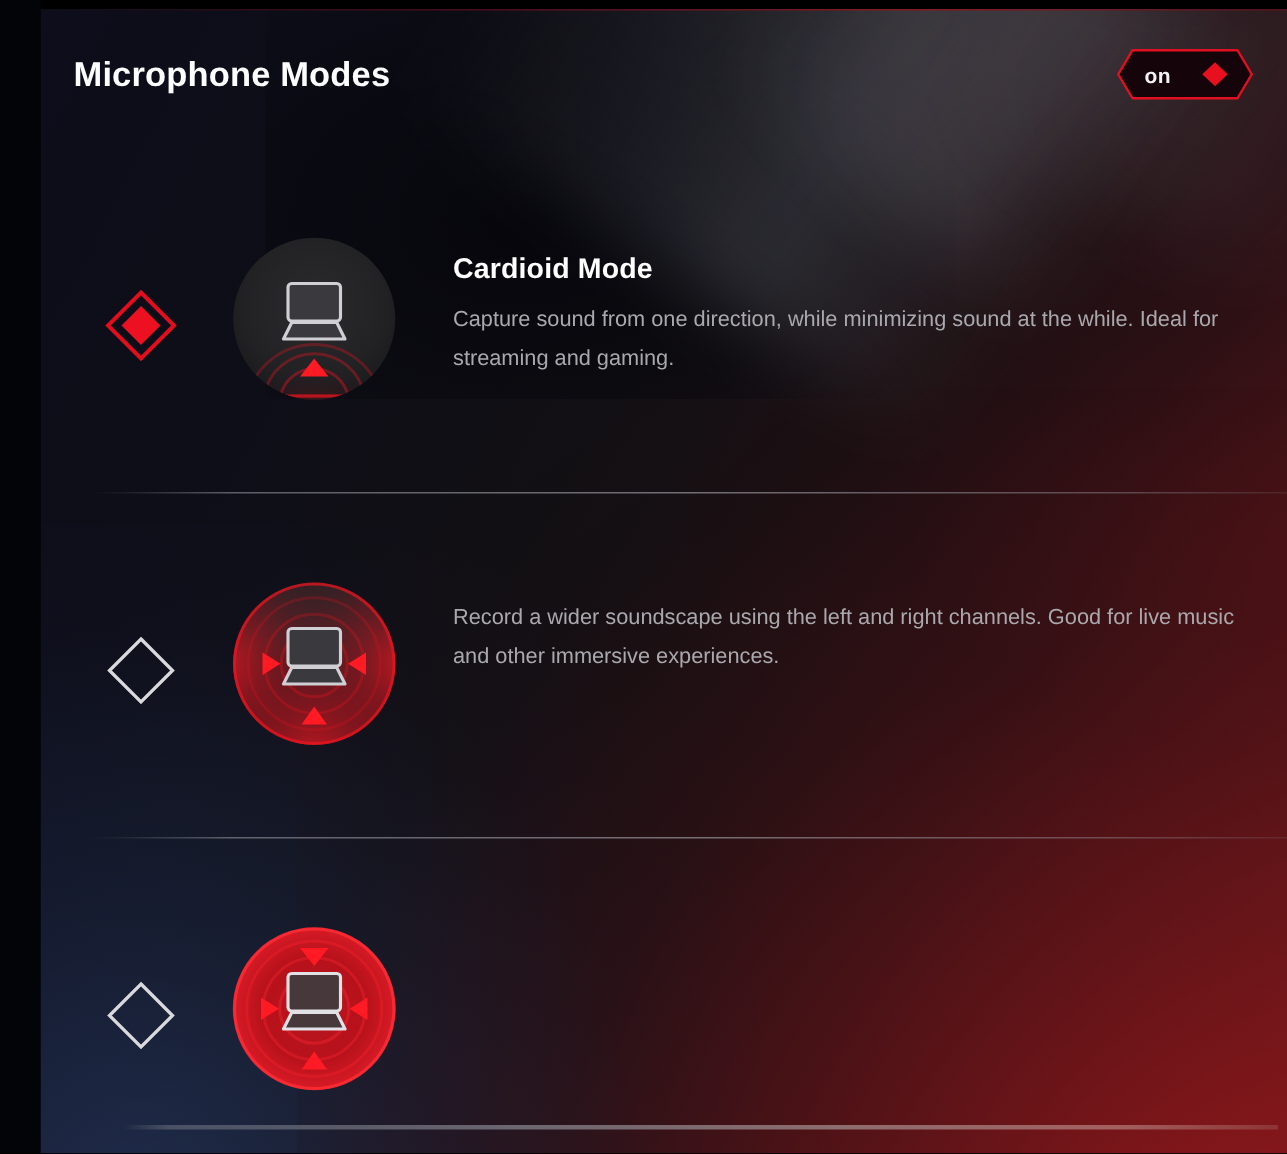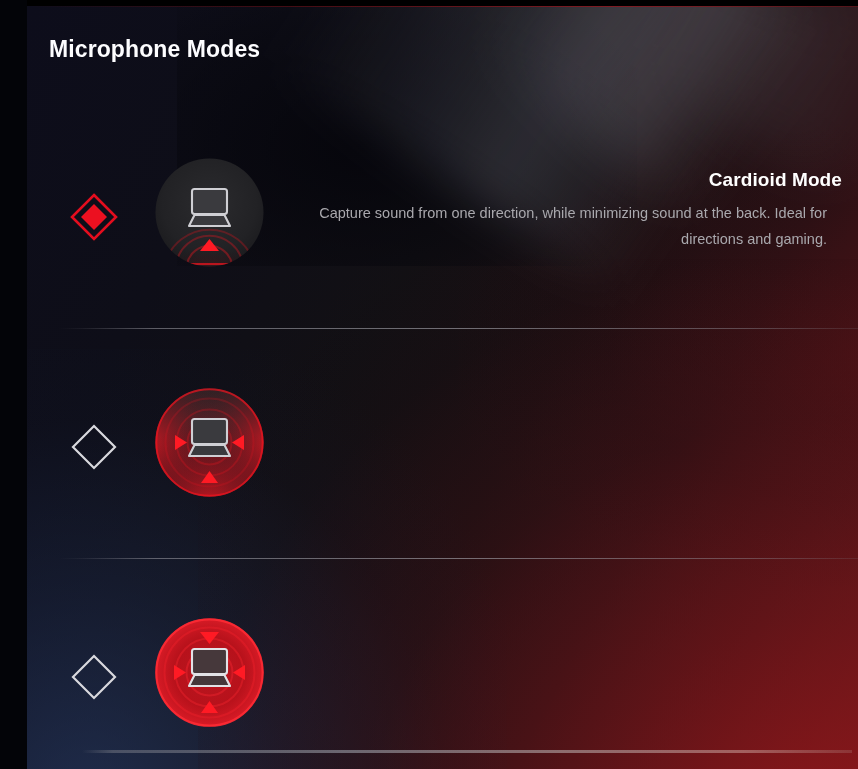--- a/index.html
+++ b/index.html
@@ -171,21 +171,21 @@
     letter-spacing: .2px;
   }
 
   
   .mode-row {
     position: absolute;
     left: 0;
     width: 831px;
     height: 230px;
   }
-  .mode-row.r0 { top: 92px; text-align: right; }
+  .mode-row.r0 { top: 92px; }
   .mode-row.r1 { top: 322px; }
   .mode-row.r2 { top: 552px; }
 
   
   .divider {
     position: absolute;
     left: 32px; top: 0;
     width: 799px; height: 1px;
     background: linear-gradient(to right,
        rgba(150,150,158,0) 0%,
@@ -282,20 +282,29 @@
     <div class="streak streak-a"></div>
     <div class="streak streak-b"></div>
     <div class="streak streak-c"></div>
     <div class="top-hairline"></div>
 
     <div class="content">
 
       <div class="header">
         <div class="page-title">Microphone Modes</div>
 
+        <div class="toggle">
+          <svg width="92" height="35" viewBox="0 0 92 35">
+            <polygon points="11,1.5 81,1.5 90.5,17.5 81,33.5 11,33.5 1.5,17.5" fill="#150409" stroke="#e01020" stroke-width="1.6"></polygon>
+            <g>
+              <polygon points="66,9.5 74.5,17.5 66,25.5 57.5,17.5" fill="#e8101f"></polygon>
+            </g>
+          </svg>
+          <div class="toggle-label">on</div>
+        </div>
       </div>
 
       <div class="mode-row r0">
 
         <div class="sel">
           <svg width="52" height="52" viewBox="0 0 52 52">
             <polygon points="26,4 48,26 26,48 4,26" fill="none" stroke="#e40d1e" stroke-width="2.6"></polygon>
             <polygon points="26,13 39,26 26,39 13,26" fill="#ec1020"></polygon>
           </svg>
         </div>
@@ -332,21 +341,21 @@
 
             <g fill="none" stroke="#cfcfd4" stroke-width="2.1" stroke-linejoin="round">
               <rect x="39" y="33" width="35" height="25" rx="2.5" fill="#3a3a3e"></rect>
               <path d="M36 70 L41.5 59 L71.5 59 L77 70 Z" fill="#3a3a3e"></path>
             </g>
           </svg>
         </div>
 
         <div class="mode-text">
           <p class="mode-title">Cardioid Mode</p>
-          <p class="mode-desc">Capture sound from one direction, while minimizing sound at the back. Ideal for directions and gaming.</p>
+          <p class="mode-desc">Capture sound from one direction, while minimizing sound at the while. Ideal for streaming and gaming.</p>
         </div>
       </div>
 
       <div class="mode-row r1">
         <div class="divider"></div>
 
         <div class="sel">
           <svg width="52" height="52" viewBox="0 0 52 52">
             <polygon points="26,5 47,26 26,47 5,26" fill="none" stroke="#d9d9de" stroke-width="2.2"></polygon>
           </svg>
@@ -396,20 +405,21 @@
             <circle cx="56.5" cy="56.5" r="53.2" fill="none" stroke="#ef1420" stroke-opacity=".70" stroke-width="2"></circle>
 
             <g fill="none" stroke="#cfcfd4" stroke-width="2.1" stroke-linejoin="round">
               <rect x="39" y="33" width="35" height="25" rx="2.5" fill="#3a3a3e"></rect>
               <path d="M36 70 L41.5 59 L71.5 59 L77 70 Z" fill="#3a3a3e"></path>
             </g>
           </svg>
         </div>
 
         <div class="mode-text">
+          <p class="mode-desc">Record a wider soundscape using the left and right channels. Good for live music and other immersive experiences.</p>
         </div>
       </div>
 
       <div class="mode-row r2">
         <div class="divider"></div>
 
         <div class="sel">
           <svg width="52" height="52" viewBox="0 0 52 52">
             <polygon points="26,5 47,26 26,47 5,26" fill="none" stroke="#d9d9de" stroke-width="2.2"></polygon>
           </svg>

